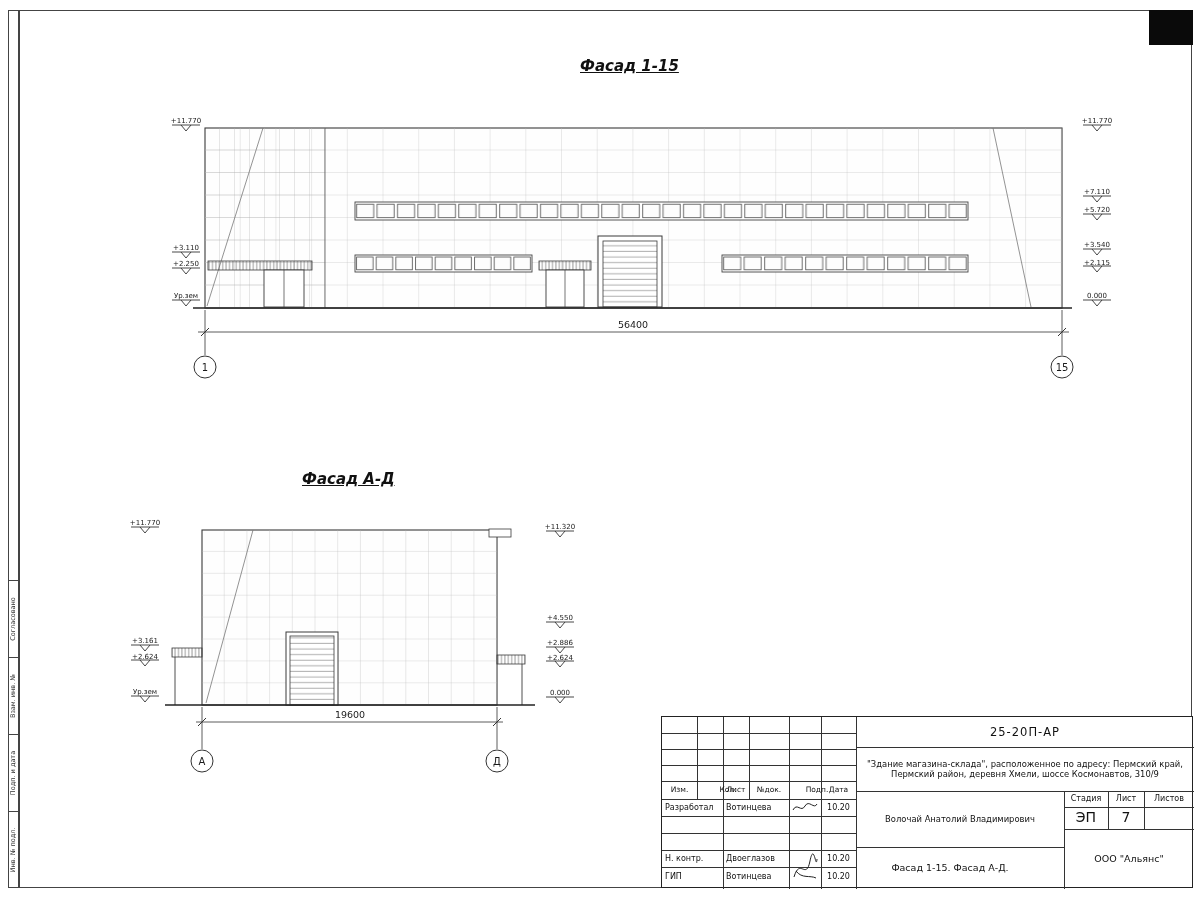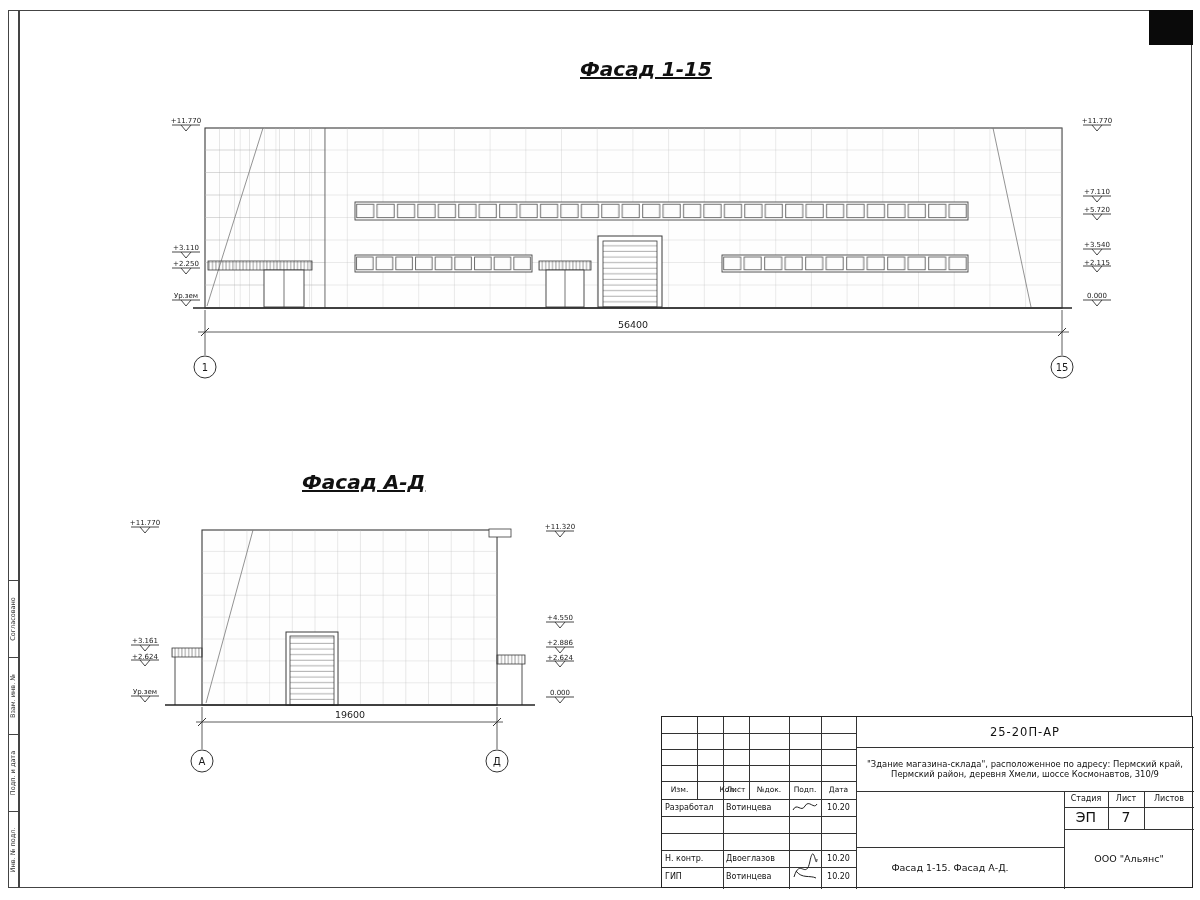--- a/index.html
+++ b/index.html
@@ -2,21 +2,21 @@
 <html><head>
 <meta charset="utf-8">
 <style>
   html,body{margin:0;padding:0;background:#fff;}
   .sheet{position:relative;width:1200px;height:900px;background:#ffffff;overflow:hidden;
          font-family:"DejaVu Sans","Liberation Sans",sans-serif;color:#111;}
   .abs{position:absolute;}
   .frame-outer{left:8px;top:10px;width:1184px;height:878px;border:1px solid #444;box-sizing:border-box;}
   .frame-left{left:18px;top:10px;width:2px;height:878px;background:#444;}
   .corner-stamp{left:1149px;top:10px;width:44px;height:35px;background:#0a0a0a;}
-  .fig-title{font-style:italic;font-weight:600;font-size:20px;text-decoration:underline;white-space:nowrap;}
+  .fig-title{font-style:italic;font-weight:600;font-size:15px;text-decoration:underline;white-space:nowrap;}
   svg text{font-family:"DejaVu Sans","Liberation Sans",sans-serif;fill:#1a1a1a;}
   
   .tb{left:661px;top:716px;width:532px;height:172px;border:1.5px solid #222;box-sizing:border-box;background:#fff;}
   .tb .vl,.tb .hl{position:absolute;background:#333;}
   .tb .vl{width:1px;}
   .tb .hl{height:1px;}
   .tb .c{position:absolute;display:flex;align-items:center;justify-content:center;text-align:center;
          line-height:1.25;box-sizing:border-box;}
   .tb .cl{justify-content:flex-start;text-align:right;padding-left:3px;}
   .f7{font-size:7.5px;}  .f8{font-size:8px;}  .f85{font-size:8.4px;}
@@ -220,21 +220,21 @@
     <div class="hl" style="left:194px;top:30px;width:338px"></div>
     <div class="hl" style="left:194px;top:74px;width:338px"></div>
     <div class="hl" style="left:402px;top:90px;width:130px"></div>
     <div class="hl" style="left:402px;top:112px;width:130px"></div>
     <div class="hl" style="left:194px;top:130px;width:208px"></div>
 
     <div class="c f7" style="left:0;top:64px;width:35px;height:18px">Изм.</div>
     <div class="c f7" style="left:53px;top:64px;width:26px;height:18px">Кол.</div>
     <div class="c f7" style="left:61px;top:64px;width:26px;height:18px">Лист</div>
     <div class="c f7" style="left:87px;top:64px;width:40px;height:18px">№док.</div>
-    <div class="c f7" style="left:127px;top:64px;width:32px;height:18px">Подп.</div>
+    <div class="c f7" style="left:139px;top:64px;width:32px;height:18px">Подп.</div>
     <div class="c f7" style="left:159px;top:64px;width:35px;height:18px">Дата</div>
 
     <div class="c cl f8" style="left:0;top:82px;width:61px;height:17px">Разработал</div>
     <div class="c cl f8" style="left:61px;top:82px;width:66px;height:17px">Вотинцева</div>
     <div class="c f8" style="left:159px;top:82px;width:35px;height:17px">10.20</div>
 
     <div class="c cl f8" style="left:0;top:133px;width:61px;height:17px">Н. контр.</div>
     <div class="c cl f8" style="left:61px;top:133px;width:66px;height:17px">Двоеглазов</div>
     <div class="c f8" style="left:159px;top:133px;width:35px;height:17px">10.20</div>
 
@@ -247,20 +247,21 @@
     </svg>
     <svg class="sig" style="left:128px;top:134px" width="30" height="34">
       <path d="M4 26 C10 6 16 30 20 10 S26 20 27 8 M6 20 C12 28 20 24 26 27" fill="none" stroke="#222" stroke-width="1"></path>
     </svg>
 
     <div class="c f11" style="left:194px;top:0;width:338px;height:30px">25-20П-АР</div>
     <div class="c" style="left:198px;top:31px;width:330px;height:42px;flex-direction:column">
       <div class="f85">"Здание магазина-склада", расположенное по адресу: Пермский край,</div>
       <div class="f85">Пермский район, деревня Хмели, шоссе Космонавтов, 310/9</div>
     </div>
+    <div class="c f85" style="left:194px;top:74px;width:208px;height:56px">Волочай Анатолий Владимирович</div>
     <div class="c f8" style="left:402px;top:74px;width:44px;height:16px">Стадия</div>
     <div class="c f8" style="left:446px;top:74px;width:36px;height:16px">Лист</div>
     <div class="c f8" style="left:482px;top:74px;width:50px;height:16px">Листов</div>
     <div class="c f10" style="left:402px;top:90px;width:44px;height:22px">ЭП</div>
     <div class="c f10" style="left:446px;top:90px;width:36px;height:22px">7</div>
     <div class="c f95" style="left:184px;top:130px;width:208px;height:42px">Фасад 1-15. Фасад А-Д.</div>
     <div class="c f95" style="left:402px;top:112px;width:130px;height:60px">ООО "Альянс"</div>
   </div>
 
 </div>

